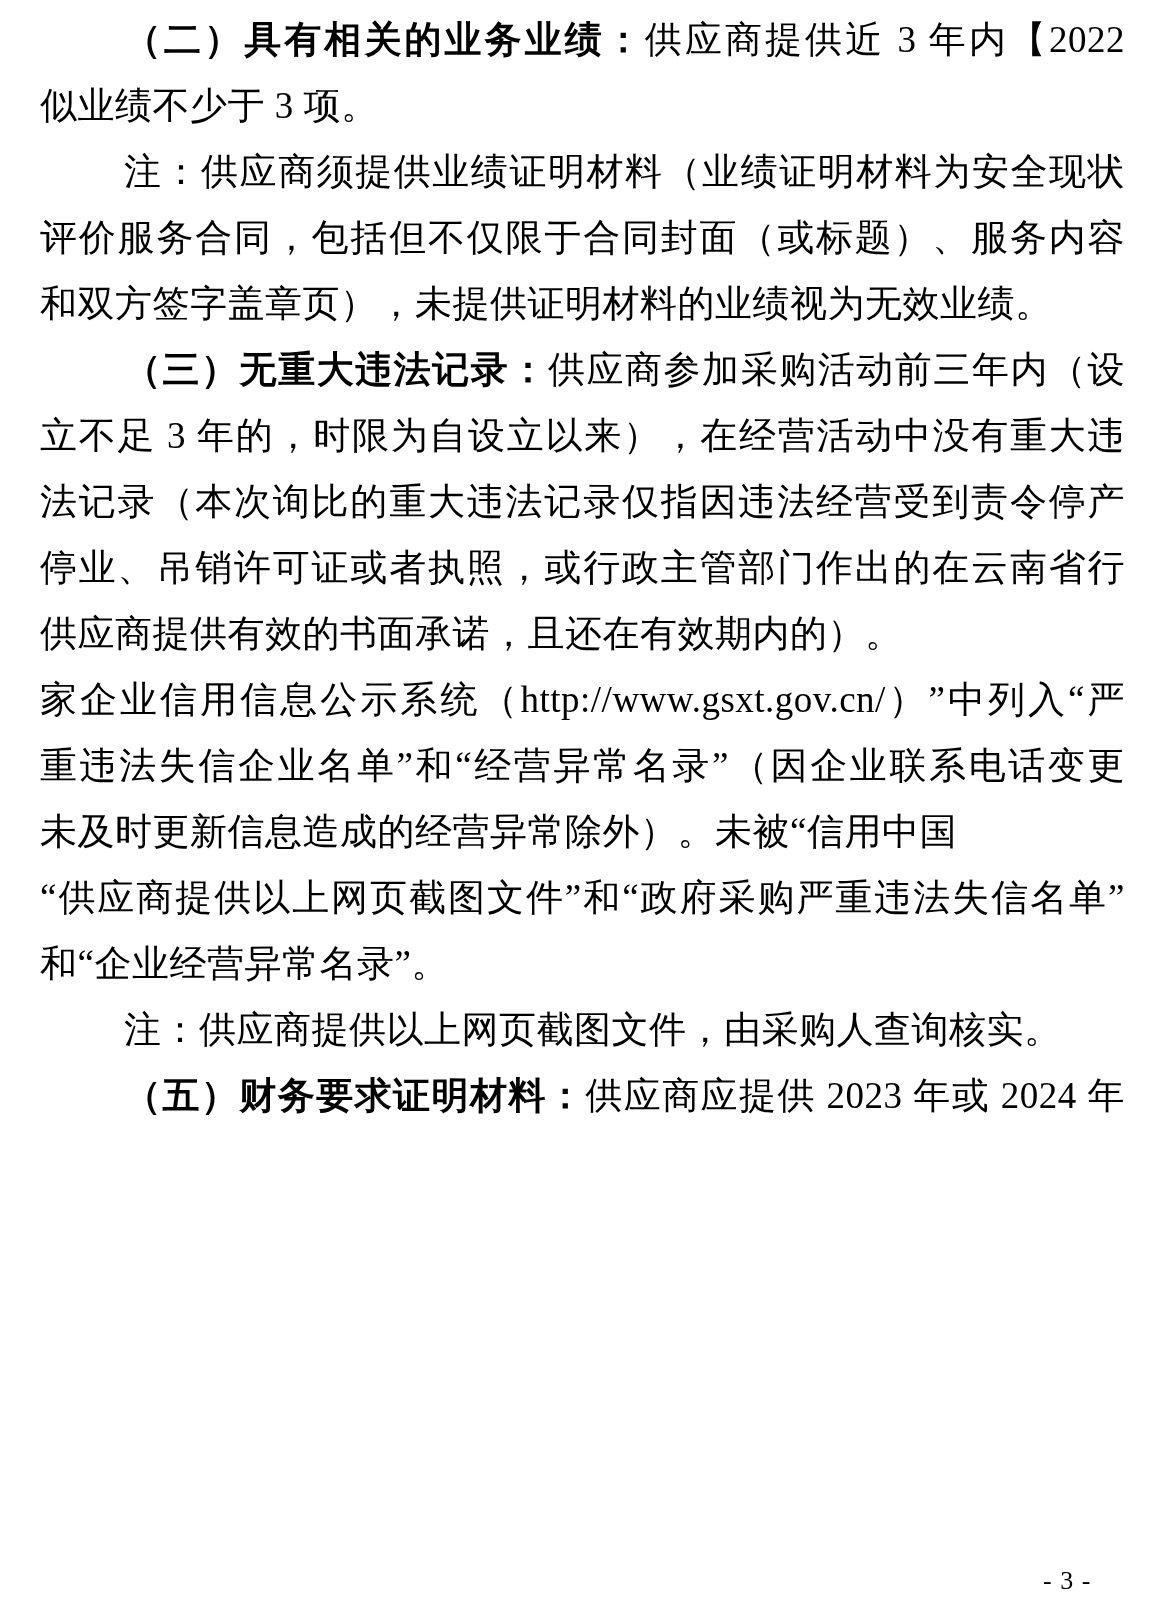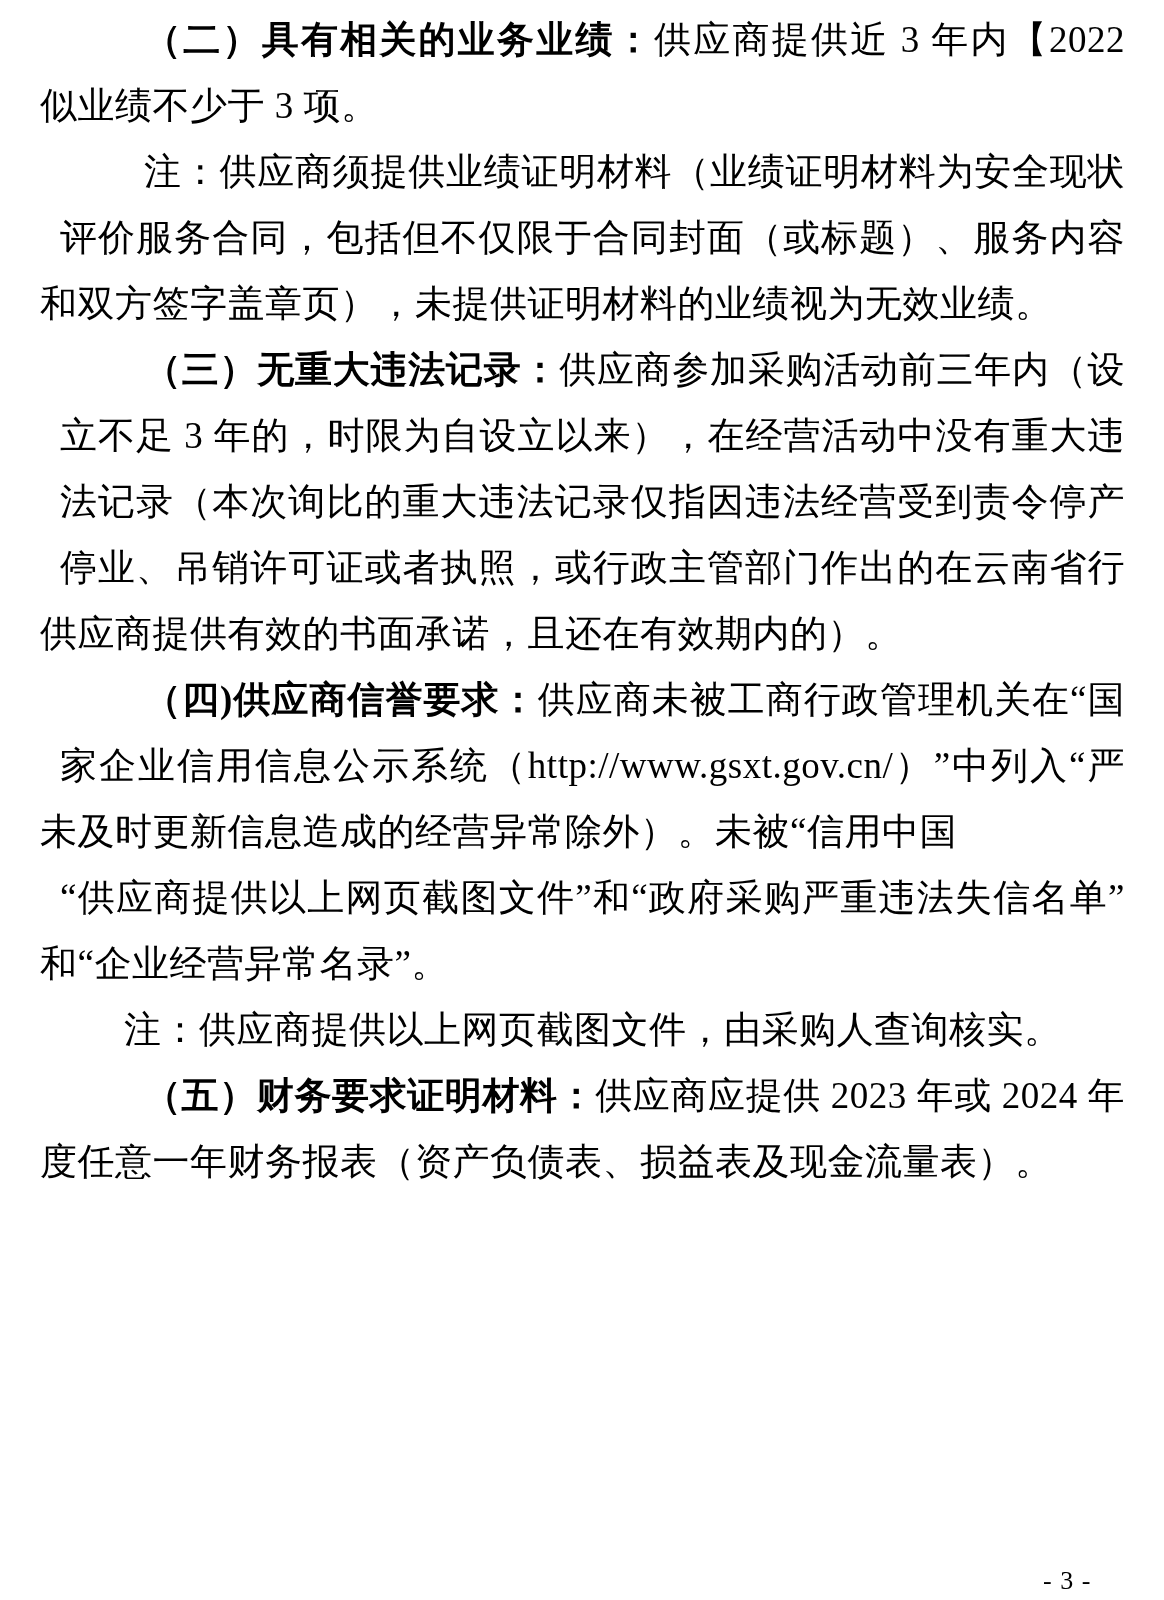--- a/index.html
+++ b/index.html
@@ -32,21 +32,20 @@
     line-height: 66px;
     font-size: 37px;
     white-space: nowrap;
     text-align: justify;
     text-align-last: left;
     letter-spacing: 0.5px;
   }
   .line.j {
     text-align-last: justify;
     white-space: normal;
-    margin-left: 20px;
   }
   .line.indent {
     padding-left: 84px;
   }
   .hd {
     font-weight: bold;
   }
   .footer {
     position: absolute;
     left: 1043px;
@@ -69,27 +68,26 @@
     <div class="line j"><span>评价服务合同，包括但不仅限于合同封面（或标题）、服务内容</span></div>
     <div class="line"><span>和双方签字盖章页），未提供证明材料的业绩视为无效业绩。</span></div>
 
     <div class="line indent j"><b class="hd">（三）无重大违法记录：</b><span>供应商参加采购活动前三年内（设</span></div>
     <div class="line j"><span>立不足 3 年的，时限为自设立以来），在经营活动中没有重大违</span></div>
     <div class="line j"><span>法记录（本次询比的重大违法记录仅指因违法经营受到责令停产</span></div>
     <div class="line j"><span>停业、吊销许可证或者执照，或行政主管部门作出的在云南省行</span></div>
     <div class="line"><span>供应商提供有效的书面承诺，且还在有效期内的）。</span></div>
 
 
-    <div class="line indent j"><b class="hd">（四)供应商信誉要求：</b><span>供应商未被工商行政管理机关在“国</span></div>
     <div class="line j"><span>家企业信用信息公示系统（http://www.gsxt.gov.cn/）”中列入“严</span></div>
+    <div class="line j"><span>重违法失信企业名单”和“经营异常名录”（因企业联系电话变更</span></div>
     <div class="line"><span>未及时更新信息造成的经营异常除外）。未被“信用中国</span></div>
     <div class="line j"><span>“供应商提供以上网页截图文件”和“政府采购严重违法失信名单”</span></div>
     <div class="line"><span>和“企业经营异常名录”。</span></div>
 
     <div class="line indent"><span>注：供应商提供以上网页截图文件，由采购人查询核实。</span></div>
 
     <div class="line indent j"><b class="hd">（五）财务要求证明材料：</b><span>供应商应提供 2023 年或 2024 年</span></div>
-    <div class="line"><span>度任意一年财务报表（资产负债表、损益表及现金流量表）。</span></div>
 
   </div>
 
   <div class="footer">- 3 -</div>
 </div>
 
 </body></html>

